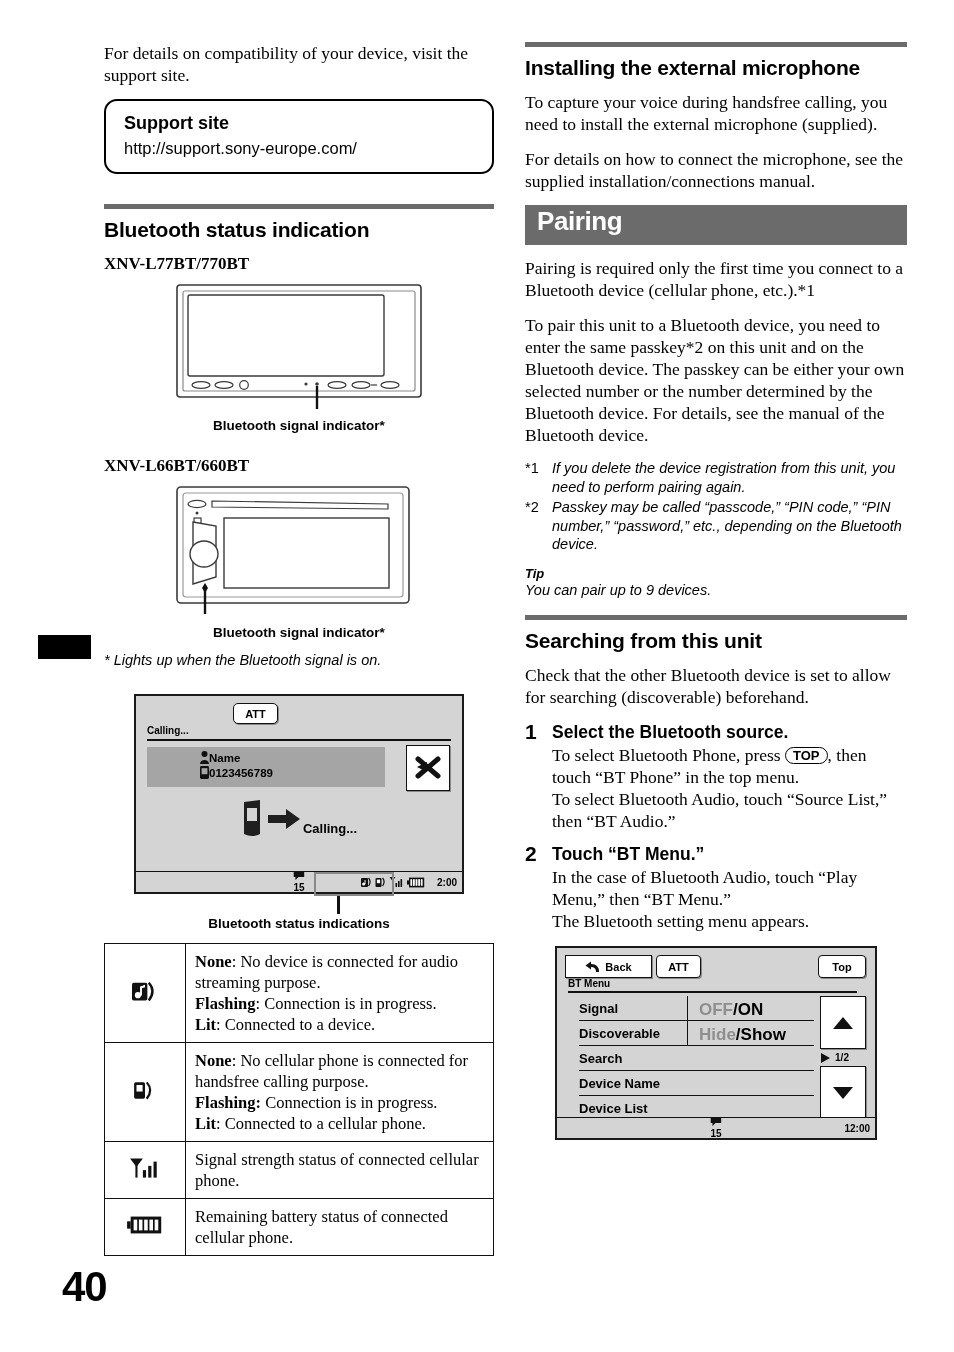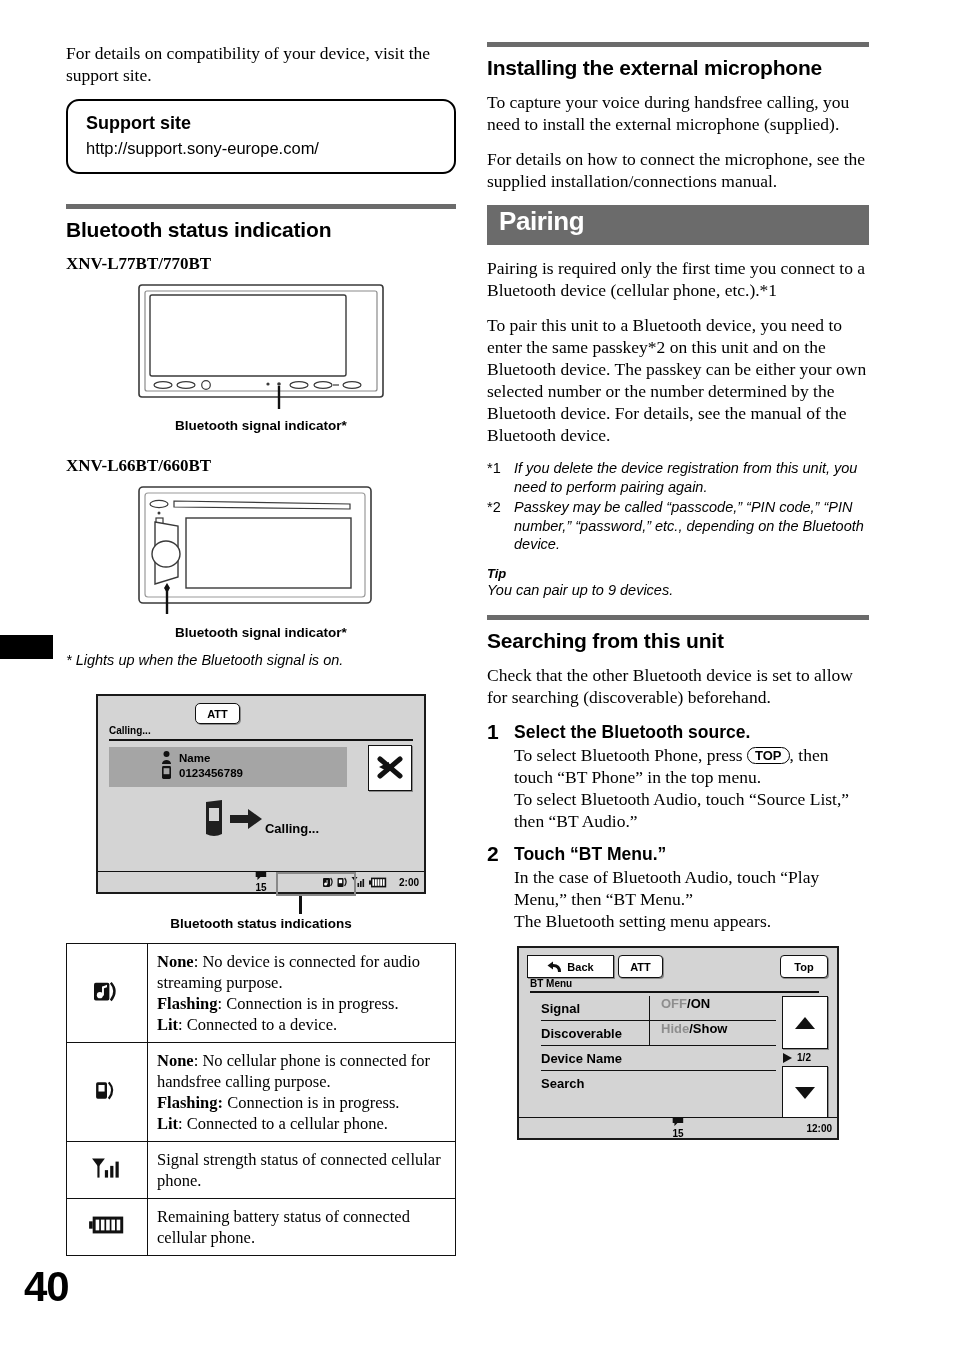--- a/index.html
+++ b/index.html
@@ -4,21 +4,21 @@
 <style>
   html,body{margin:0;padding:0;}
   body{
     width:954px;height:1352px;
     background:#ffffff;
     font-family:"Liberation Serif", serif;
     color:#000;
     position:relative;
     overflow:hidden;
   }
-  .page{position:absolute;inset:0;}
+  .page{position:absolute;inset:0;margin-left:38px;}
 
   
   .col-left{position:absolute;left:66px;top:42px;width:390px;}
   .col-right{position:absolute;left:487px;top:42px;width:382px;}
 
   
   .body-p{
     font-family:"Liberation Serif", serif;
     font-size:17.5px;line-height:22px;margin:0 0 13px 0;
     text-align:left;
@@ -82,21 +82,21 @@
   .calling-lbl{
     position:absolute;left:11px;top:29px;
     font-family:"Liberation Sans", sans-serif;font-weight:bold;font-size:10px;
   }
   .hrule{position:absolute;left:11px;right:11px;top:43px;height:1.5px;background:#111;}
   .contact-bar{
     position:absolute;left:11px;top:51px;width:238px;height:40px;background:#a5a5a5;
   }
   .contact-line{
     font-family:"Liberation Sans", sans-serif;font-weight:bold;font-size:11.5px;
-    display:flex;align-items:center;gap:8px;margin:4px 0 0 53px;
+    display:flex;align-items:center;gap:0;margin:4px 0 0 53px;
   }
   .endcall-btn{
     position:absolute;right:12px;top:49px;width:42px;height:44px;
     border:1.6px solid #111;background:#fff;
     display:flex;align-items:center;justify-content:center;
     box-shadow:1px 1px 0 rgba(0,0,0,.35);
   }
   .calling-mid{
     position:absolute;left:0;right:0;top:104px;
     display:flex;align-items:center;justify-content:center;gap:3px;
@@ -190,23 +190,23 @@
   .bt-rows{position:absolute;left:22px;top:48px;width:235px;}
   .bt-row{
     height:24px;display:flex;align-items:center;
     border-bottom:1.5px solid #111;position:relative;
   }
   .bt-row:last-child{border-bottom:none;}
   .bt-row .name{
     font-family:"Liberation Sans", sans-serif;font-weight:bold;font-size:13px;width:108px;
   }
   .bt-row .val{
-    font-family:"Liberation Sans", sans-serif;font-weight:bold;font-size:13px;
+    font-family:"Liberation Sans", sans-serif;font-weight:bold;font-size:17px;
     border-left:1.5px solid #111;padding-left:11px;height:100%;
-    display:flex;align-items:flex-start;
+    display:flex;align-items:flex-end;
   }
   .dim{color:#8e8e8e;}
   .arrowhead{
     position:absolute;right:-16px;width:0;height:0;
     border-left:9px solid #111;border-top:5.5px solid transparent;border-bottom:5.5px solid transparent;
   }
   .scroll-col{position:absolute;right:11px;top:48px;width:44px;text-align:center;}
   .scroll-btn{
     width:44px;height:51px;border:1.6px solid #111;background:#fff;
     display:flex;align-items:center;justify-content:center;
@@ -501,25 +501,29 @@
         </div>
         <div class="bt-row">
           <span class="name">Discoverable</span>
           <span class="val">
               <span class="dim">Hide</span>
               <span> / </span>
               <span>Show</span>
             </span>
         </div>
         <div class="bt-row">
+          <span class="name">Search</span>
+          <span class="arrowhead"></span>
+        </div>
+        <div class="bt-row">
           <span class="name">Device Name</span>
           <span class="arrowhead"></span>
         </div>
         <div class="bt-row">
-          <span class="name">Search</span>
+          <span class="name">Device List</span>
           <span class="arrowhead"></span>
         </div>
       </div>
 
       <div class="scroll-col">
         <div class="scroll-btn">
           <span class="tri-up"></span>
         </div>
         <div class="pagenum">1/2</div>
         <div class="scroll-btn">

